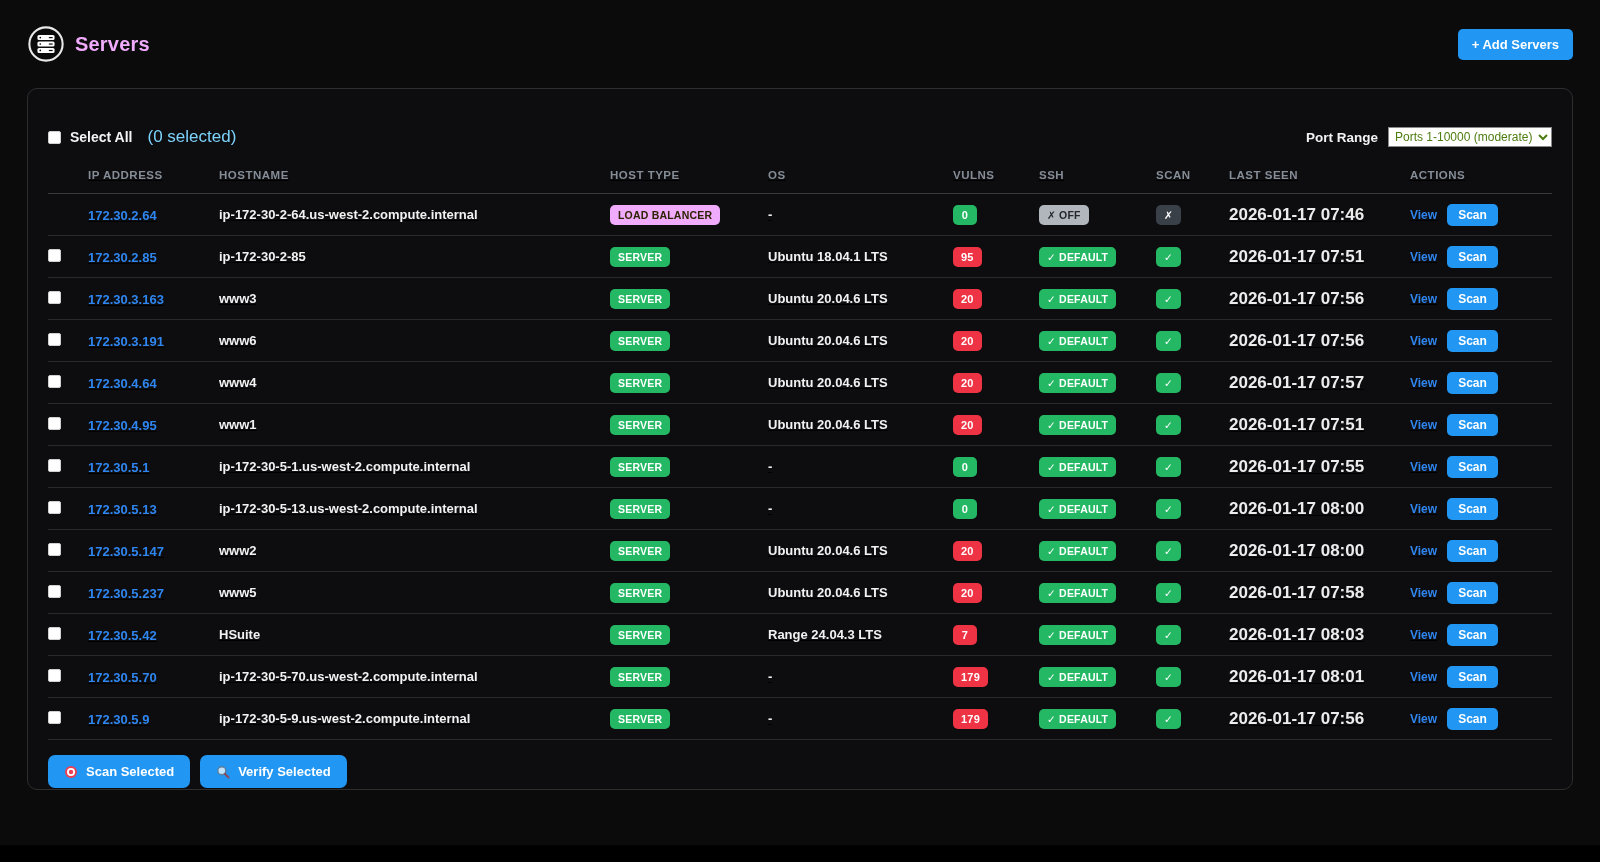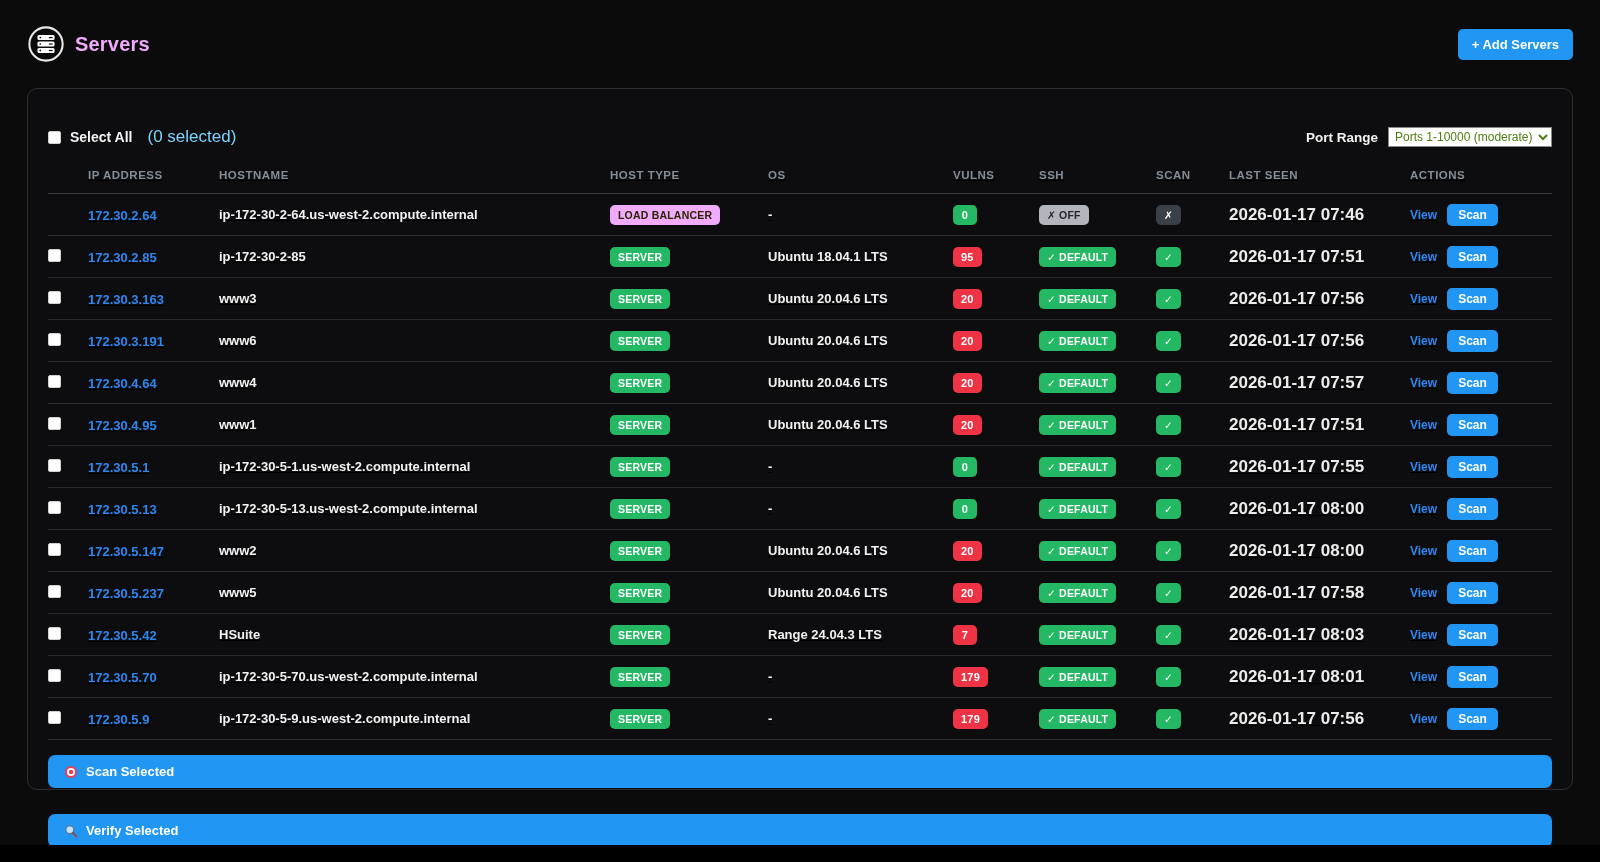--- a/index.html
+++ b/index.html
@@ -50,21 +50,21 @@
   .badge-secondary { background:#b0b6bc; color:#23272b;text-align:center; }
   .badge-dark      { background:#3a4047; }
   .vulns { font-size:11px; min-width:24px; text-align:center; }
 
   .actions-cell { white-space:nowrap; }
   .view-link { color:#2f86f0; font-size:12px; font-weight:700; text-decoration:none; margin-right:10px; }
   .scan-btn { background:#2196f3; color:#fff; border:none; border-radius:5px; padding:4px 11px;
               font-size:12px; font-weight:700; cursor:pointer; font-family:inherit; }
 
   
-  .bulk-actions { display:flex; gap:26px; margin-top:15px;flex-direction:column; }
+  .bulk-actions { display:flex; gap:10px; margin-top:15px; }
   .bulk-btn { display:flex; align-items:center; gap:8px; background:#2196f3; color:#fff; border:none;
               border-radius:7px; padding:9px 16px; font-size:13px; font-weight:700; cursor:pointer; font-family:inherit; }
   .bulk-btn svg { display:block; }
 
   .bottom-strip { position:absolute; left:0; bottom:0; width:100%; height:17px; background:#000; }
 </style>
 </head>
 <body>
 
 <div class="page">

